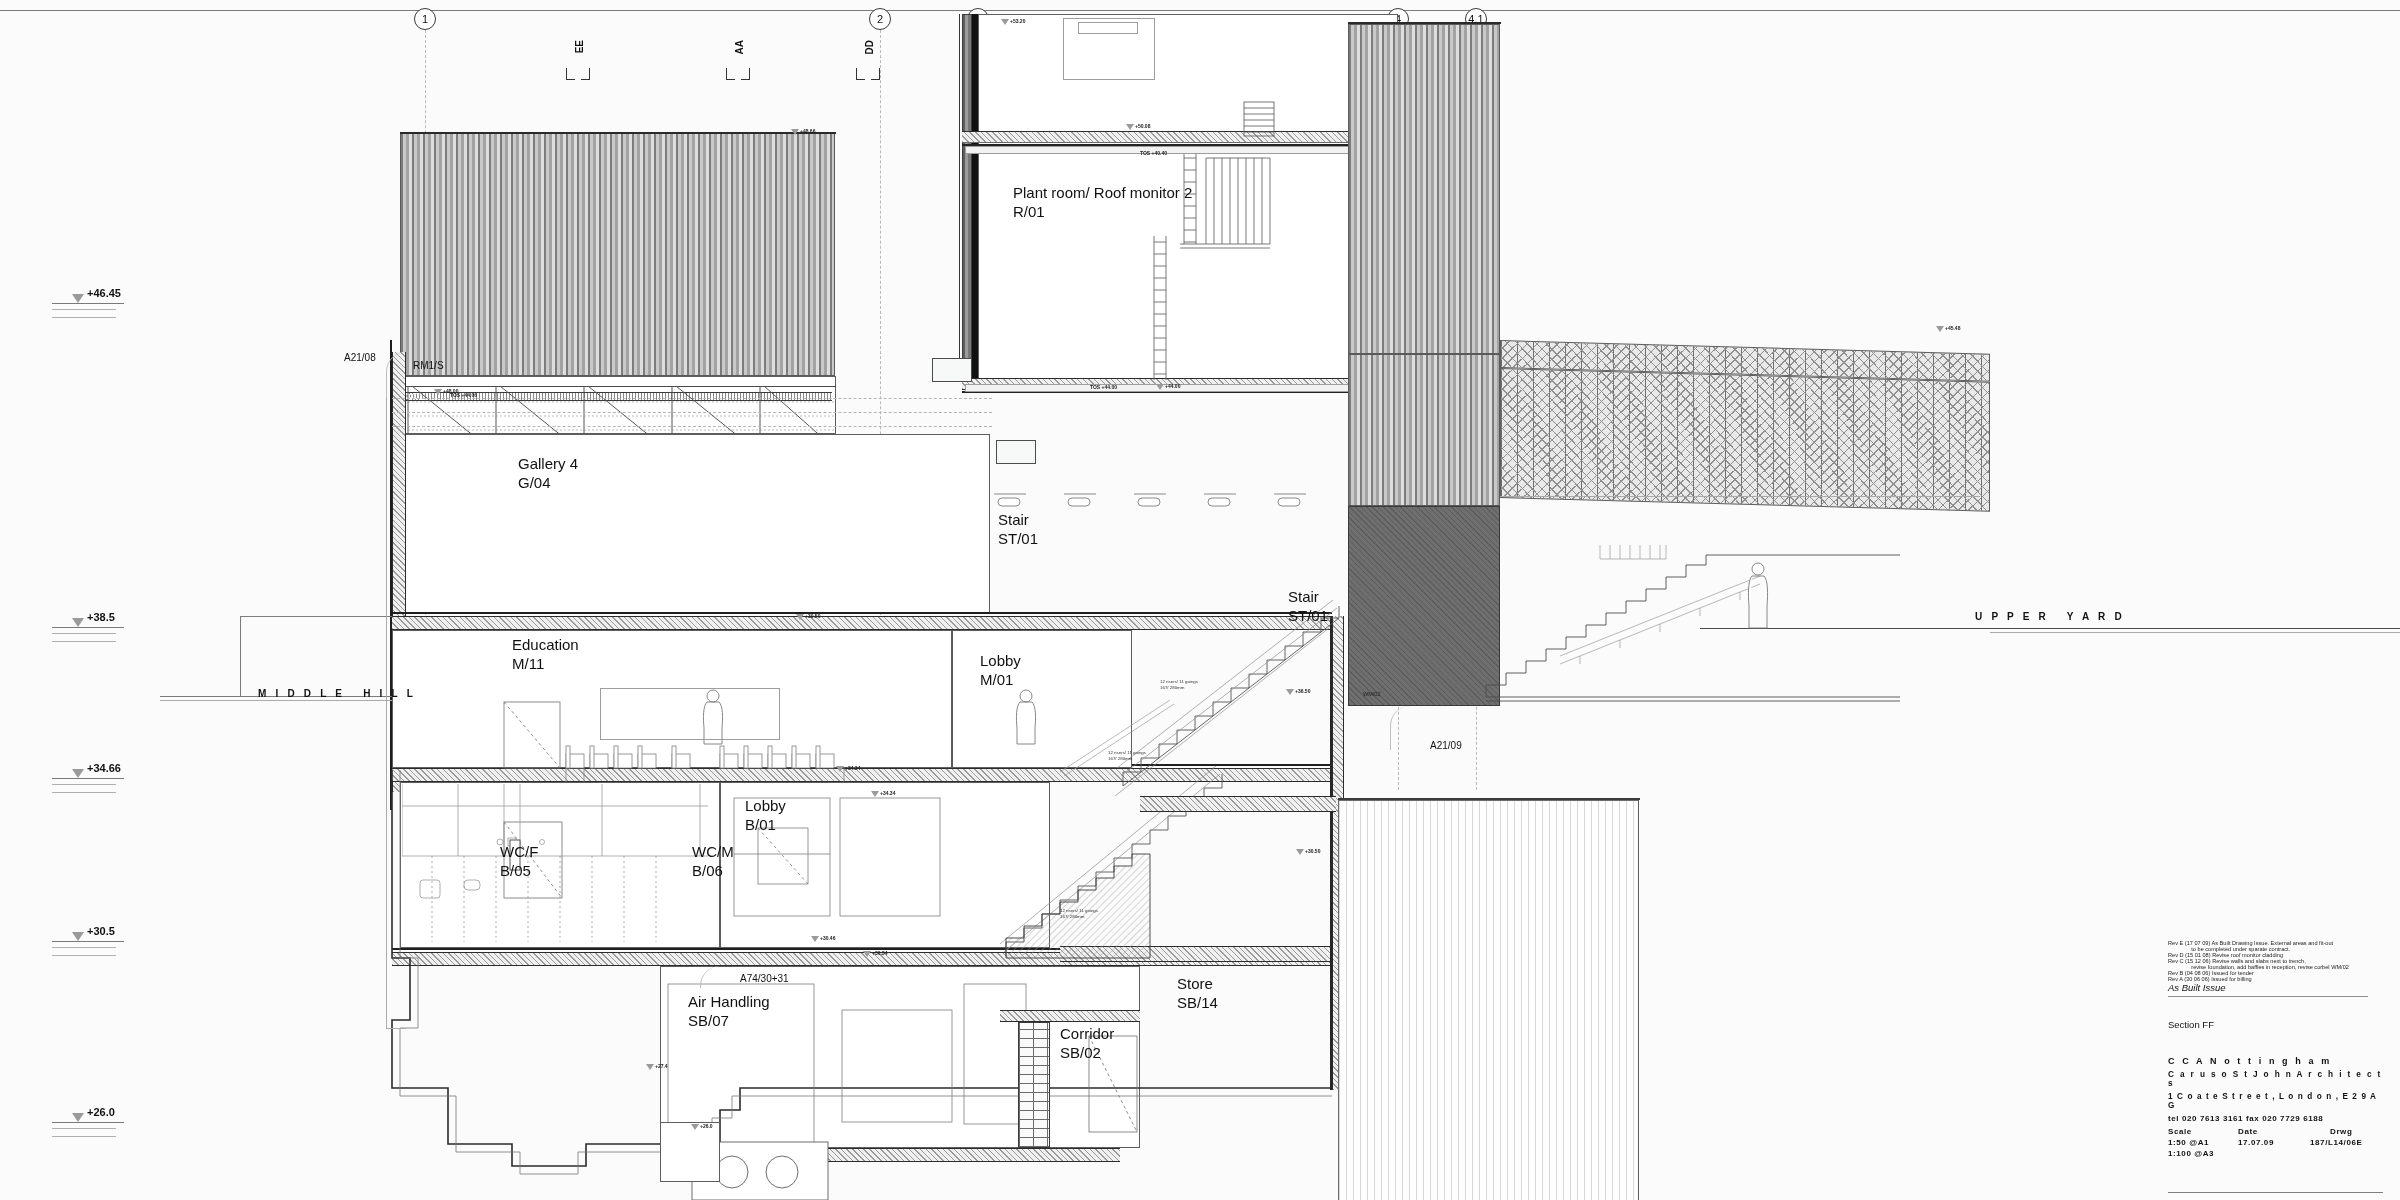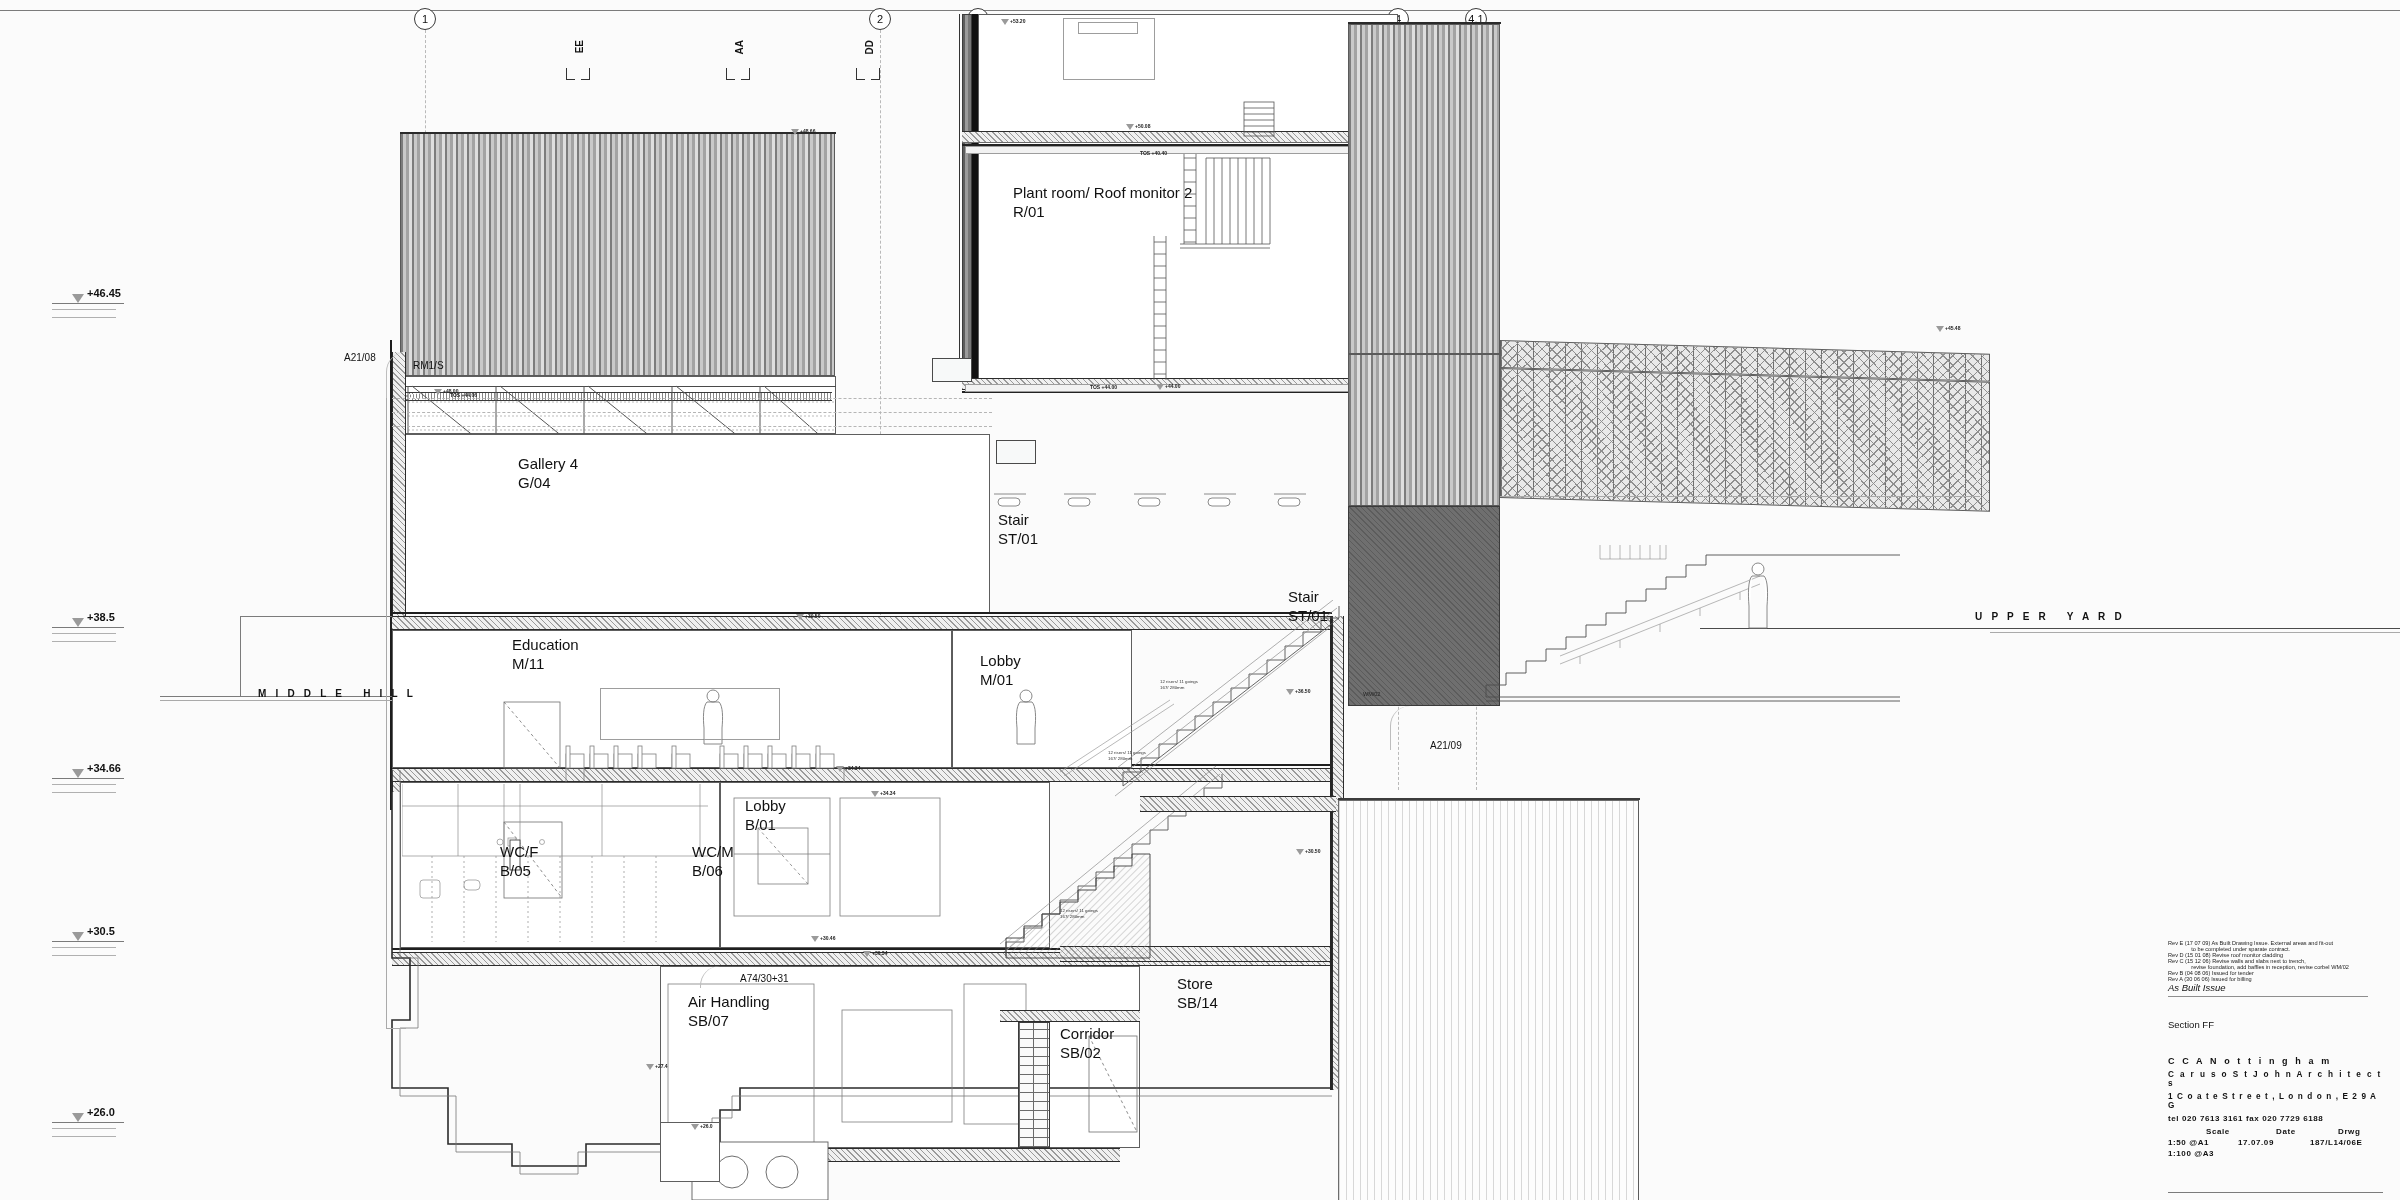--- a/index.html
+++ b/index.html
@@ -717,23 +717,23 @@
       <div class="tb-rule" style="left:0;top:14px;width:200px;"></div>
     </div>
     <div style="position:relative;margin-top:26px;">
       <div class="tb-head">Section FF</div>
     </div>
     <div style="position:relative;margin-top:26px;">
       <div class="tb-co">C C A   N o t t i n g h a m</div>
       <div class="tb-co2" style="margin-top:4px;">C a r u s o   S t   J o h n   A r c h i t e c t s</div>
       <div class="tb-co3" style="margin-top:4px;">1  C o a t e  S t r e e t ,  L o n d o n ,  E 2  9 A G</div>
       <div class="tb-sm" style="margin-top:4px;">tel 020 7613 3161  fax 020 7729 6188</div>
-      <div style="display:flex;margin-top:4px;margin-left:38px;">
+      <div style="display:flex;margin-top:4px;">
         <div class="tb-sm" style="width:70px;">Scale</div>
-        <div class="tb-sm" style="width:62px;">Date</div>
+        <div class="tb-sm" style="width:92px;">Date</div>
         <div class="tb-sm">Drwg</div>
       </div>
       <div style="display:flex;margin-top:2px;">
         <div class="tb-sm" style="width:70px;">1:50 @A1</div>
         <div class="tb-sm" style="width:72px;">17.07.09</div>
         <div class="tb-sm">187/L14/06E</div>
       </div>
       <div class="tb-sm" style="margin-top:2px;">1:100 @A3</div>
     </div>
   </div>

